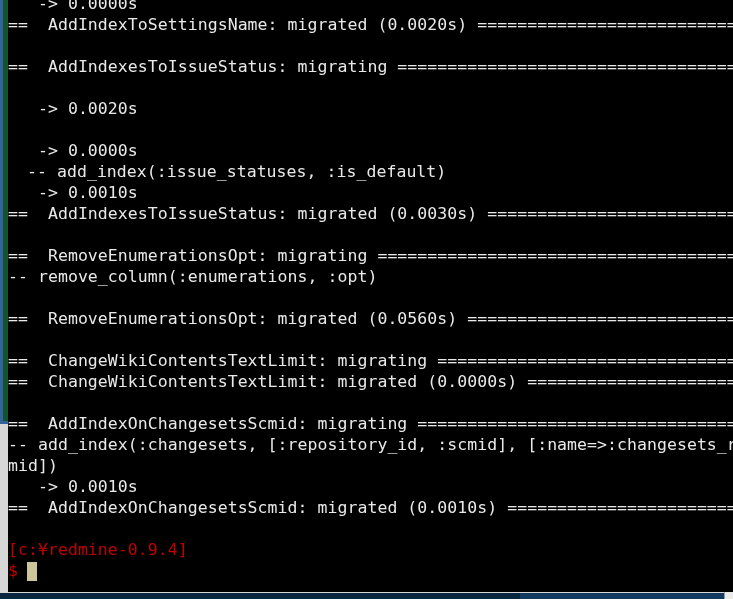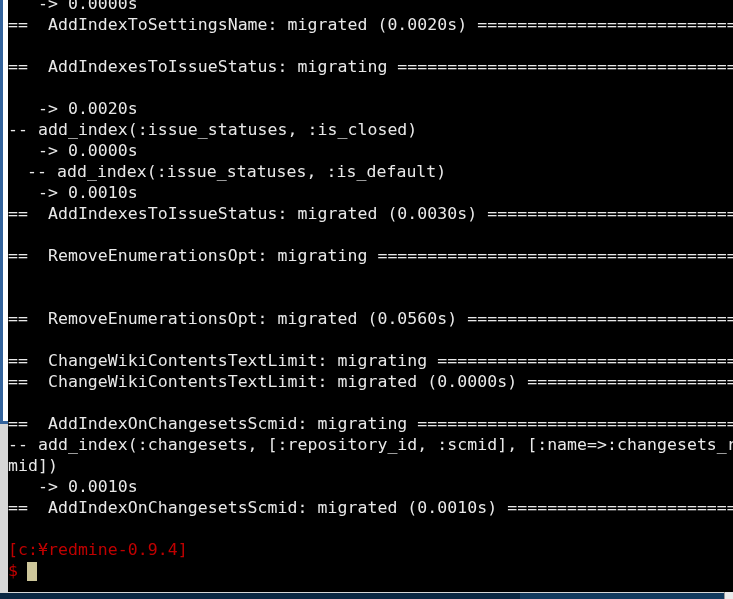--- a/index.html
+++ b/index.html
@@ -58,21 +58,21 @@
     background: #9d9d9d;
   }
 
   
   #console-window {
     position: absolute;
     left: 0;
     top: 0;
     width: 724px;
     height: 424px;
-    background: #ffffff;
+    background: #14532d;
     border-left: 3px solid #33639c;
     border-bottom: 3px solid #33639c;
     border-right: 1px solid #1e3f66;
     box-sizing: border-box;
   }
 
   
   #bottom-sliver {
     position: absolute;
     left: 0;
@@ -133,27 +133,27 @@
   <div id="bg-scrollbar-thumb"></div>
 
   <div id="console-window">
     <div id="terminal">
         <div class="term-line c-white" style="top: -70px;"></div>
         <div class="term-line c-white" style="top: -7px;">   -&gt; 0.0000s</div>
         <div class="term-line c-white" style="top: 14px;">==  AddIndexToSettingsName: migrated (0.0020s) =================================</div>
         <div class="term-line c-white" style="top: 35px;"></div>
         <div class="term-line c-white" style="top: 56px;">==  AddIndexesToIssueStatus: migrating =========================================</div>
         <div class="term-line c-white" style="top: 98px;">   -&gt; 0.0020s</div>
-        <div class="term-line c-white" style="top: 119px;">-- add_index(:issue_statuses, :is_closed)</div>
         <div class="term-line c-white" style="top: 140px;">   -&gt; 0.0000s</div>
         <div class="term-line c-white" style="top: 161px; margin-left: 19px;">-- add_index(:issue_statuses, :is_default)</div>
         <div class="term-line c-white" style="top: 182px;">   -&gt; 0.0010s</div>
         <div class="term-line c-white" style="top: 203px;">==  AddIndexesToIssueStatus: migrated (0.0030s) ================================</div>
         <div class="term-line c-white" style="top: 224px;"></div>
         <div class="term-line c-white" style="top: 245px;">==  RemoveEnumerationsOpt: migrating ===========================================</div>
+        <div class="term-line c-white" style="top: 266px;">-- remove_column(:enumerations, :opt)</div>
         <div class="term-line c-white" style="top: 308px;">==  RemoveEnumerationsOpt: migrated (0.0560s) ==================================</div>
         <div class="term-line c-white" style="top: 329px;"></div>
         <div class="term-line c-white" style="top: 350px;">==  ChangeWikiContentsTextLimit: migrating =====================================</div>
         <div class="term-line c-white" style="top: 371px;">==  ChangeWikiContentsTextLimit: migrated (0.0000s) ============================</div>
         <div class="term-line c-white" style="top: 392px;"></div>
         <div class="term-line c-white" style="top: 413px;">==  AddIndexOnChangesetsScmid: migrating =======================================</div>
         <div class="term-line c-white" style="top: 434px;">-- add_index(:changesets, [:repository_id, :scmid], [:name=&gt;:changesets_repos_sc</div>
         <div class="term-line c-white" style="top: 455px; text-align: right;">mid])</div>
         <div class="term-line c-white" style="top: 476px;">   -&gt; 0.0010s</div>
         <div class="term-line c-white" style="top: 497px;">==  AddIndexOnChangesetsScmid: migrated (0.0010s) ==============================</div>

